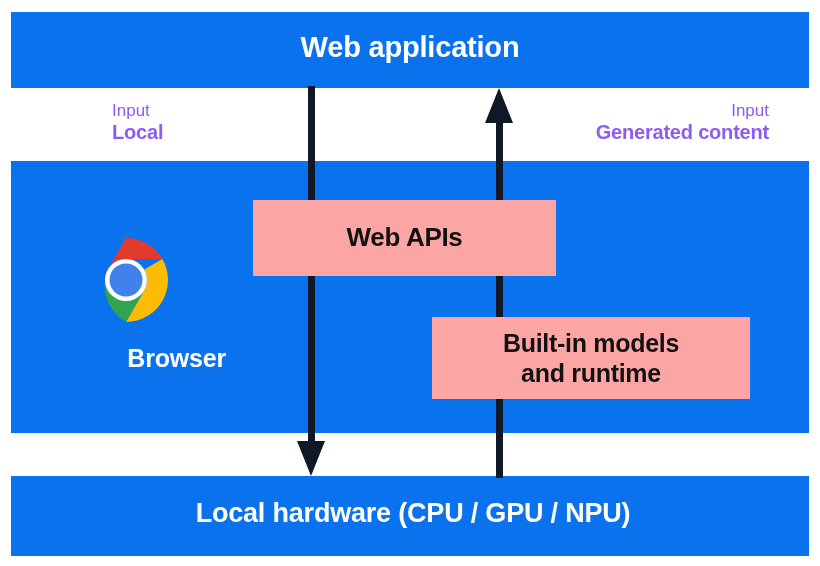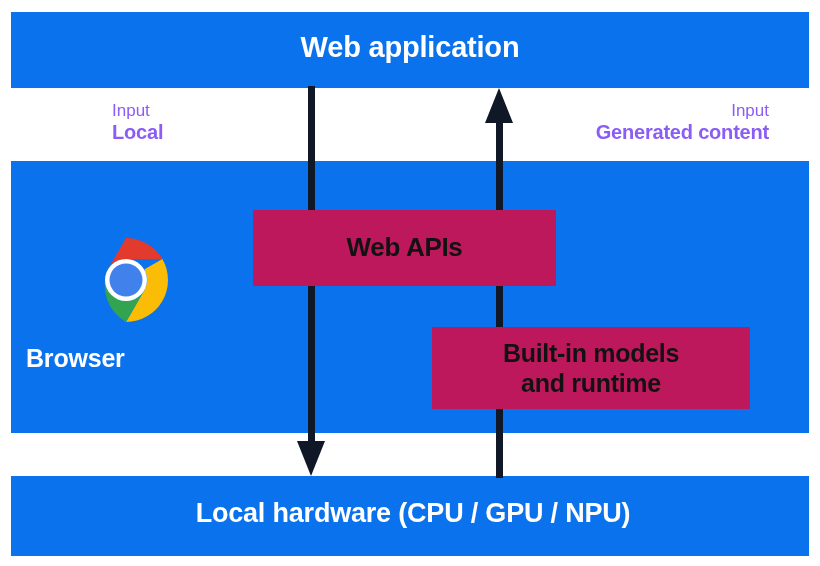--- a/index.html
+++ b/index.html
@@ -109,30 +109,29 @@
   #arrow-up {
     left: 480px;
     top: 86px;
     width: 38px;
     height: 392px;
   }
 
   
   .yellow-box {
     position: absolute;
-    background: #be185d;
+    background: #fca5a5;
     color: #121212;
     display: flex;
     align-items: center;
     justify-content: center;
     text-align: center;
     font-weight: bold;
     letter-spacing: -0.3px;
     line-height: 1.22;
-    margin-top: 10px;
   }
   #web-apis-box {
     left: 253px;
     top: 200px;
     width: 303px;
     height: 76px;
     font-size: 26px;
     z-index: 3;
   }
   #built-in-models-box {
@@ -143,21 +142,21 @@
     font-size: 25px;
     z-index: 3;
   }
 
   
   #browser-block {
     position: absolute;
     left: 82px;
     top: 236px;
     width: 88px;
-    text-align: left;
+    text-align: right;
   }
   #chrome-logo {
     display: block;
     width: 88px;
     height: 88px;
   }
   #browser-label {
     display: block;
     margin-top: 20px;
     color: #ffffff;

